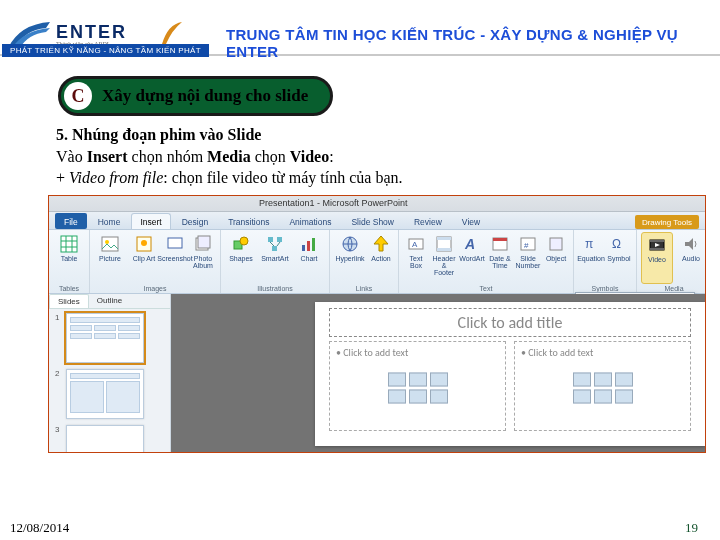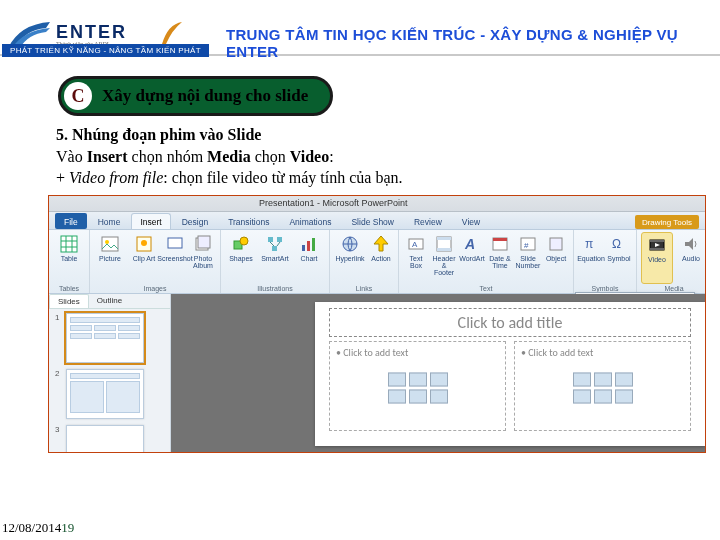--- a/index.html
+++ b/index.html
@@ -69,21 +69,21 @@
   .slide .col .bt { font-size: 10px; color: #888; font-family: Calibri, Arial, sans-serif; }
   .slide .iconset { position: absolute; left: 50%; top: 52%; transform: translate(-50%,-50%); display: grid; grid-template-columns: repeat(3, 18px); gap: 3px; }
   .slide .iconset div { width: 18px; height: 14px; background: #cfe0ef; border: 1px solid #9ab; }
   
   
   .dropdown { position: absolute; right: 10px; top: 96px; width: 120px; background: #f4f6f8; border: 1px solid #9ab; box-shadow: 1px 2px 4px rgba(0,0,0,.25); font-size: 8.5px; }
   .dropdown .mi { display: flex; align-items: center; gap: 5px; padding: 3px 6px; }
   .dropdown .mi .ic { width: 12px; height: 12px; display: flex; align-items: center; justify-content: center; }
   
   
-  .footer { position: absolute; left: 0; right: 0; bottom: 4px; display: flex; padding: 0 22px 0 2px; font-size: 13px; color: #000; font-family: "Times New Roman", serif; }
+  .footer { position: absolute; left: 0; right: 0; bottom: 4px; display: flex; justify-content: space-between; padding: 0 22px 0 10px; font-size: 13px; color: #000; font-family: "Times New Roman", serif; }
   .footer .pg { color: #14532d; font-weight: 400; }
 </style>
 </head>
 <body>
 
 <div class="header">
   <div class="logo-wrap">
     <div class="logo-swoosh">
       <svg viewBox="0 0 46 36">
           <path d="M2 30 Q 14 6 44 4 L 40 10 Q 18 12 10 30 Z" fill="#1f5fa8"></path>

